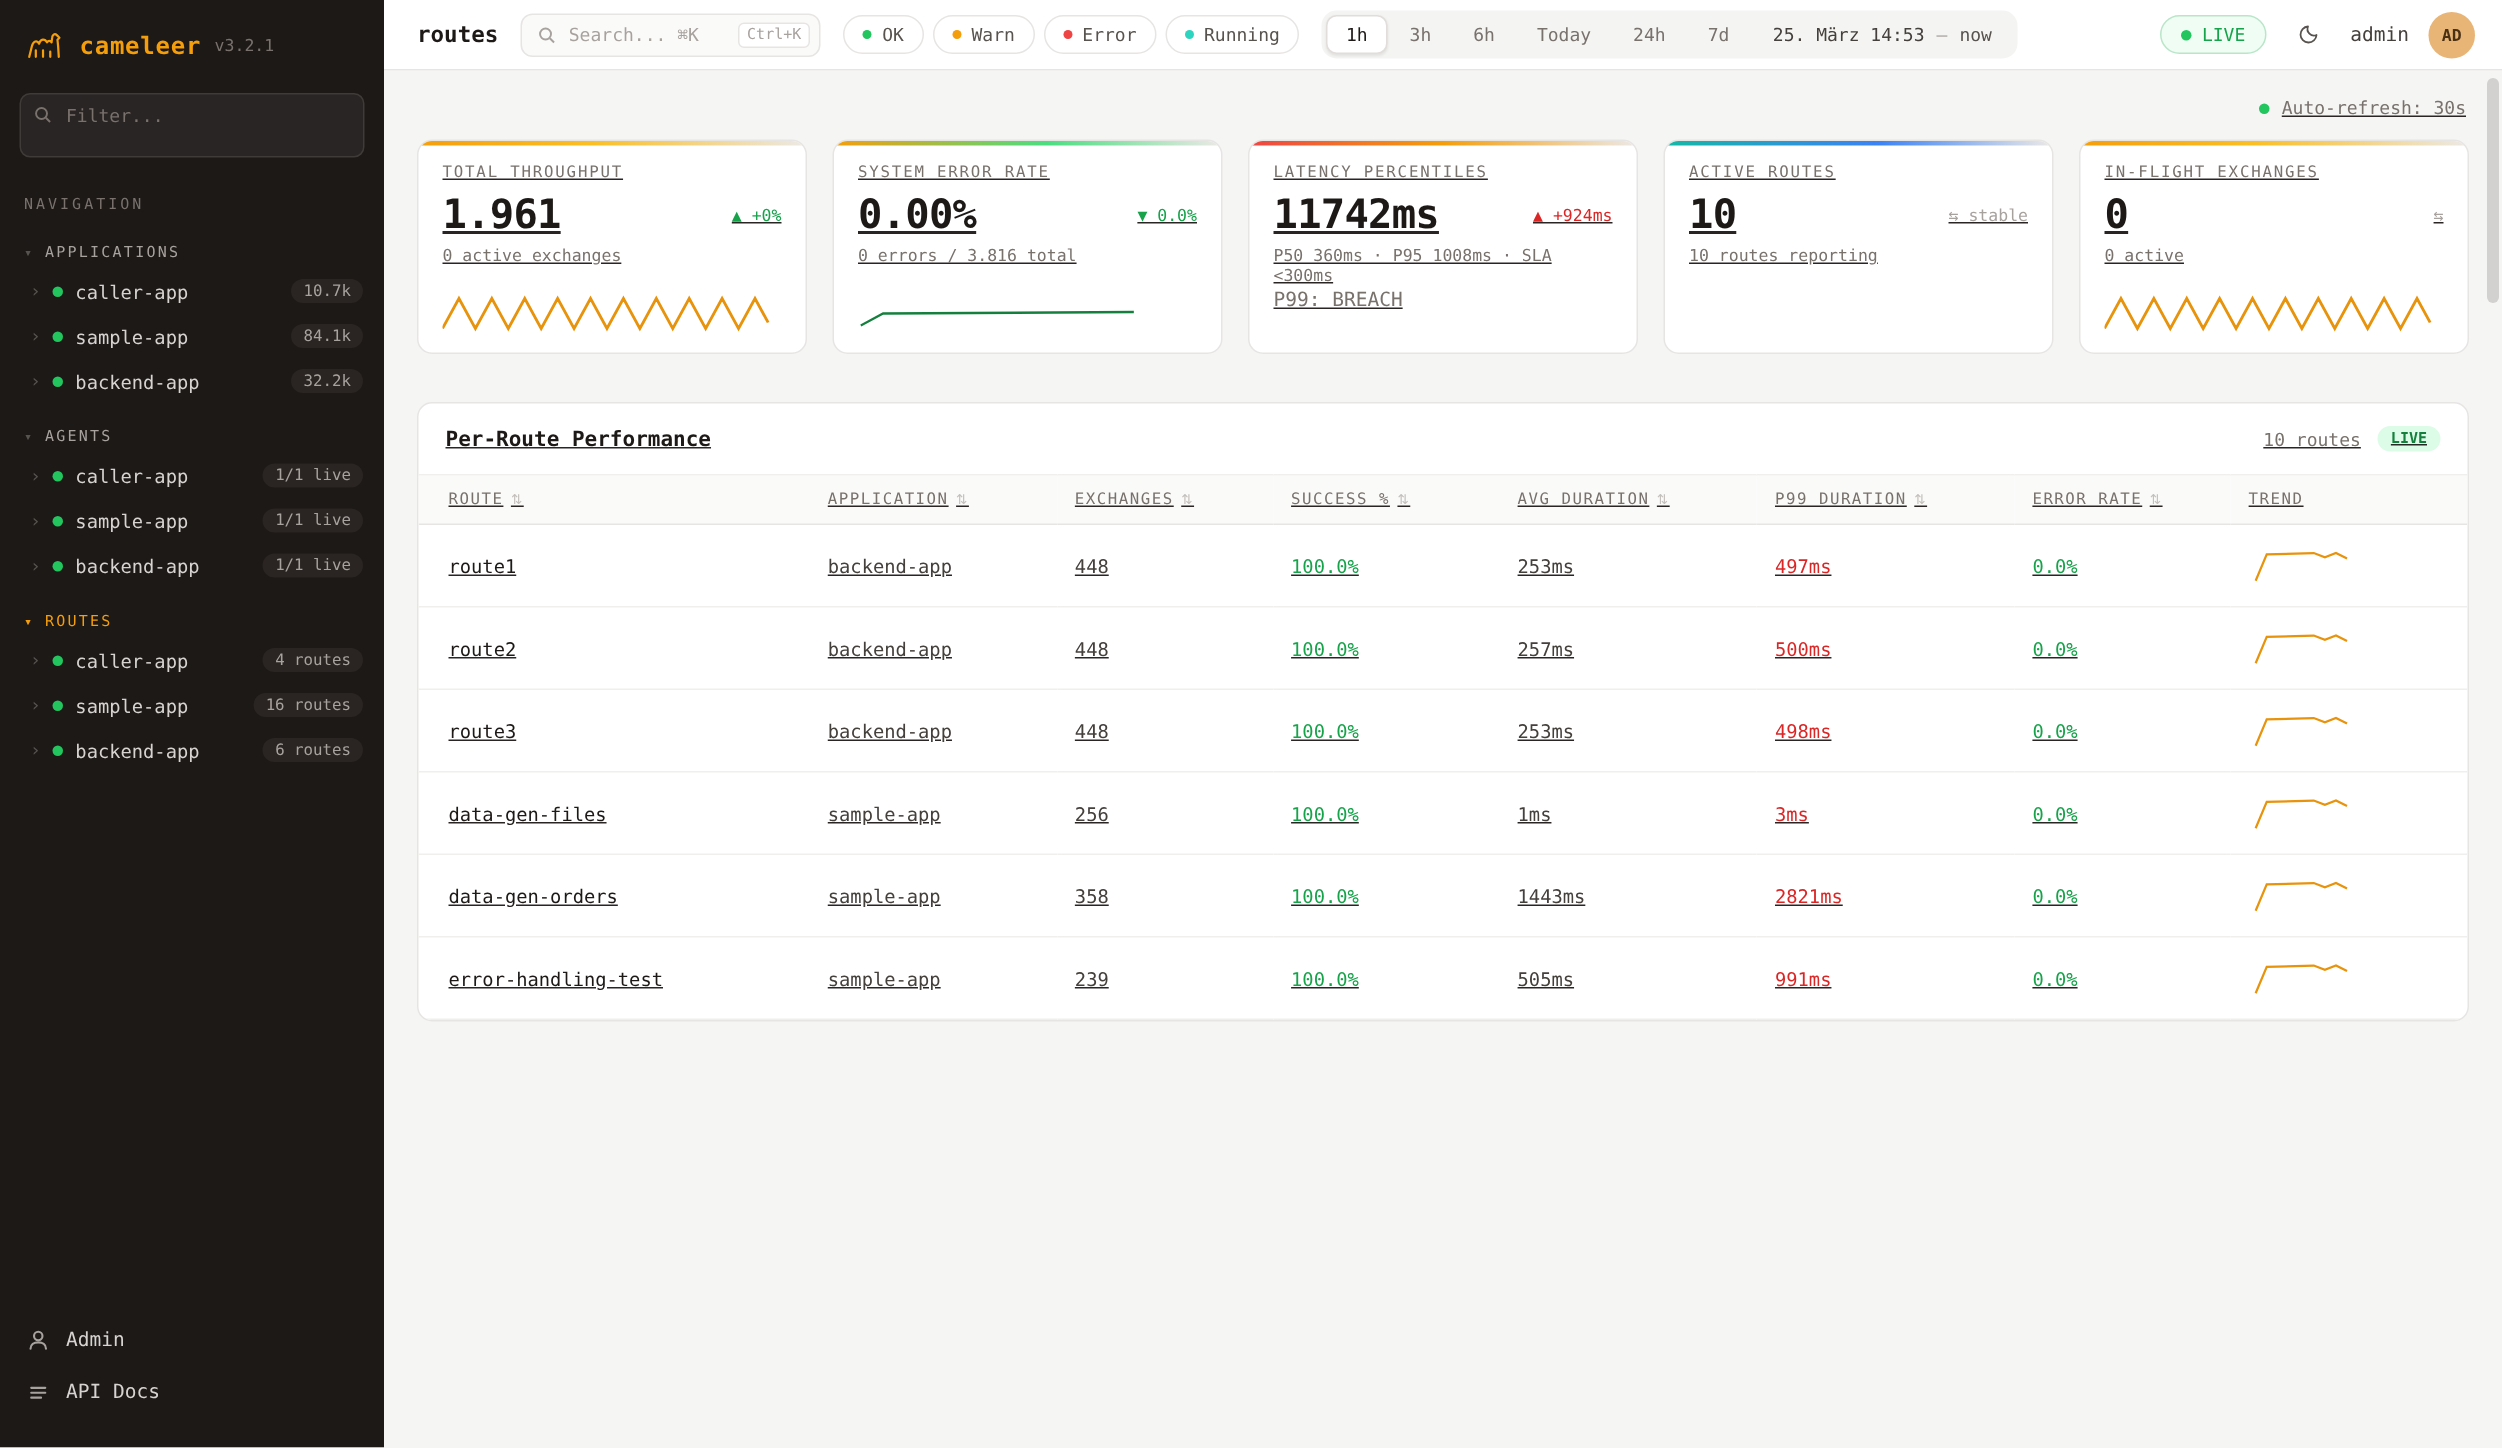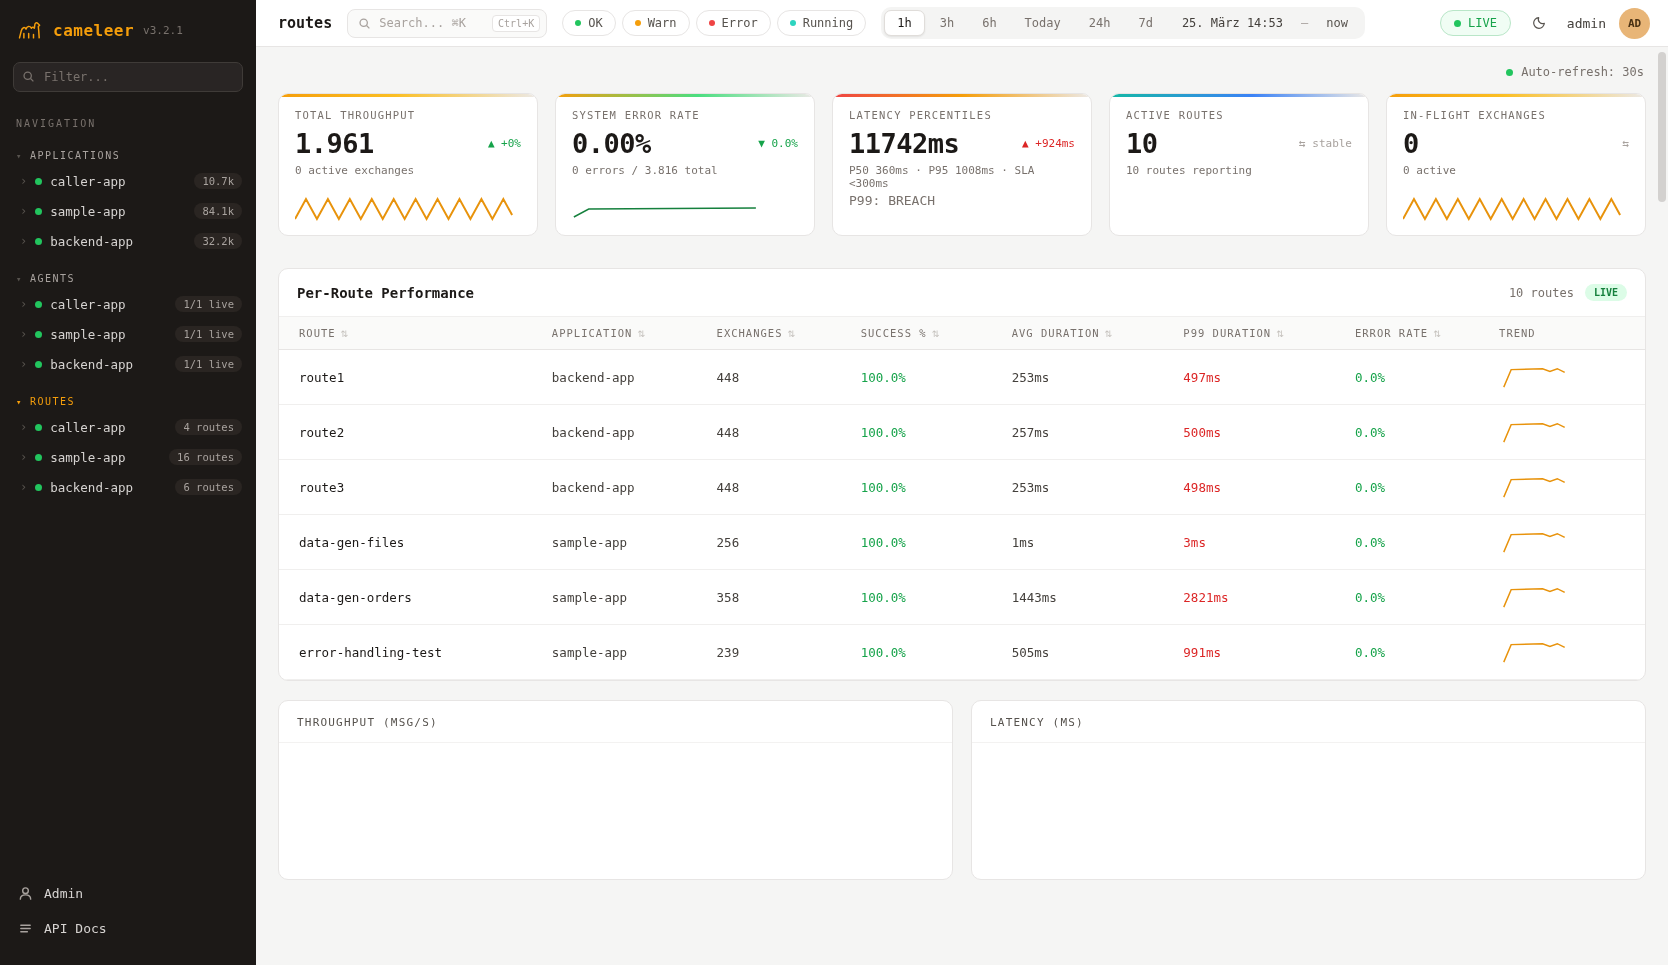--- a/index.html
+++ b/index.html
@@ -12,21 +12,21 @@
   svg { display:block; }
 
   
   .sidebar { width:256px; flex-shrink:0; background:#1c1917; color:#d6d3d1; display:flex; flex-direction:column; }
   .logo-row { display:flex; align-items:center; gap:9px; padding:16px 16px 12px; }
   .logo-name { color:#f59e0b; font-weight:bold; font-size:16px; letter-spacing:.5px; }
   .logo-ver { color:#78716c; font-size:11px; }
   .filter-wrap { margin:6px 13px 8px; position:relative; }
   .filter-wrap .f-icon { position:absolute; left:9px; top:8px; color:#78716c; }
   .filter-input { width:100%; background:#292524; border:1px solid #3f3b38; border-radius:7px;
-    padding:7px 10px 7px 30px; color:#d6d3d1; font:inherit; font-size:12px; outline:none; }
+    padding:7px 10px 20px 30px; color:#d6d3d1; font:inherit; font-size:12px; outline:none; }
   .filter-input::placeholder { color:#78716c; }
   .nav-label { padding:18px 16px 4px; font-size:10px; letter-spacing:2px; color:#78716c; }
   .side-section { margin-top:12px; }
   .section-head { display:flex; align-items:center; gap:7px; padding:5px 16px; font-size:10px;
     letter-spacing:1.5px; color:#a8a29e; cursor:pointer; }
   .section-head .caret { color:#57534e; font-size:9px; }
   .section-head.routes-active, .section-head.routes-active .caret { color:#f59e0b; }
   .side-item { display:flex; align-items:center; gap:8px; padding:7px 14px 7px 20px; font-size:12.5px;
     color:#d6d3d1; cursor:pointer; }
   .chev { color:#57534e; font-size:12px; line-height:1; }
@@ -53,33 +53,33 @@
   .filter-pills { display:flex; gap:6px; }
   .pill { display:flex; align-items:center; gap:7px; border:1px solid #e7e5e4; background:#fff; border-radius:999px;
     padding:5px 12px; font-size:12px; color:#57534e; font-family:inherit; cursor:pointer; }
   .pill .dot { width:6px; height:6px; }
   .dot.ok { background:#22c55e; } .dot.warn { background:#f59e0b; }
   .dot.err { background:#ef4444; } .dot.run { background:#2dd4bf; }
   .range-group { display:flex; align-items:center; background:#f4f4f3; border-radius:10px; padding:3px; gap:2px; }
   .range-btn { padding:5px 12px; border-radius:7px; font-size:12px; color:#78716c; background:transparent;
     border:1px solid transparent; font-family:inherit; cursor:pointer; white-space:nowrap; }
   .range-btn.active { background:#fff; border-color:#e0ddda; color:#1c1917; box-shadow:0 1px 2px rgba(0,0,0,.08); }
-  .range-date { padding:0 14px; font-size:12px; color:#44403c; display:flex; gap:18px; white-space:nowrap; }
+  .range-date { padding:0 14px; font-size:12px; color:#44403c; display:flex; gap:8px; white-space:nowrap; }
   .range-date .sep { color:#a8a29e; } .range-date .to { color:#57534e; }
   .topbar-right { margin-left:auto; display:flex; align-items:center; gap:13px; }
   .live-pill { display:flex; gap:7px; align-items:center; border:1px solid #b9e6c8; background:#f0fdf4;
     color:#16a34a; border-radius:999px; padding:5px 13px; font-size:12px; cursor:pointer; }
   .moon-btn { width:30px; height:30px; display:flex; align-items:center; justify-content:center; border-radius:8px;
     color:#57534e; background:transparent; border:none; cursor:pointer; }
   .user-name { font-size:13px; color:#44403c; }
   .avatar { width:31px; height:31px; border-radius:50%; background:#e8b577; color:#4a3113; font-size:11px;
     font-weight:bold; display:flex; align-items:center; justify-content:center; cursor:pointer; }
 
   
-  .content { flex:1; overflow:hidden; padding:10px 22px 0; display:flex; flex-direction:column; }
+  .content { flex:1; overflow:hidden; padding:10px 22px 0; display:flex; flex-direction:column;text-decoration:underline; }
   .auto-refresh { display:flex; justify-content:flex-end; align-items:center; gap:8px; font-size:12px;
     color:#78716c; padding:8px 2px 14px; }
   .stats-row { display:flex; gap:17px; }
   .stat-card { flex:1; background:#fff; border:1px solid #e7e5e4; border-radius:10px; padding:15px 16px 12px;
     position:relative; overflow:hidden; height:143px; }
   .card-grad { position:absolute; top:0; left:0; right:0; height:3px; }
   .g1,.g5 { background:linear-gradient(90deg,#f59e0b,#fbbf24 45%,#ece9e6); }
   .g2 { background:linear-gradient(90deg,#f59e0b,#4ade80 55%,#ece9e6); }
   .g3 { background:linear-gradient(90deg,#ef4444,#f59e0b 50%,#ece9e6); }
   .g4 { background:linear-gradient(90deg,#14b8a6,#3b82f6 55%,#ece9e6); }
@@ -480,27 +480,19 @@
                   <path d="M2 24 L10 5 L44 4 L52 7 L60 4 L68 8" fill="none" stroke="#e8930c" stroke-width="1.6"></path>
                 </svg>
               </td>
           </tr>
 
         </tbody>
       </table>
 
     </div>
 
-    <div class="charts-row">
-      <div class="chart-card">
-        <div class="chart-title">THROUGHPUT (MSG/S)</div>
-      </div>
-      <div class="chart-card">
-        <div class="chart-title">LATENCY (MS)</div>
-      </div>
-    </div>
 
   </div>
 
   <div class="scrollbar">
     <div class="scroll-thumb"></div>
   </div>
 </div>
 
 </body></html>

